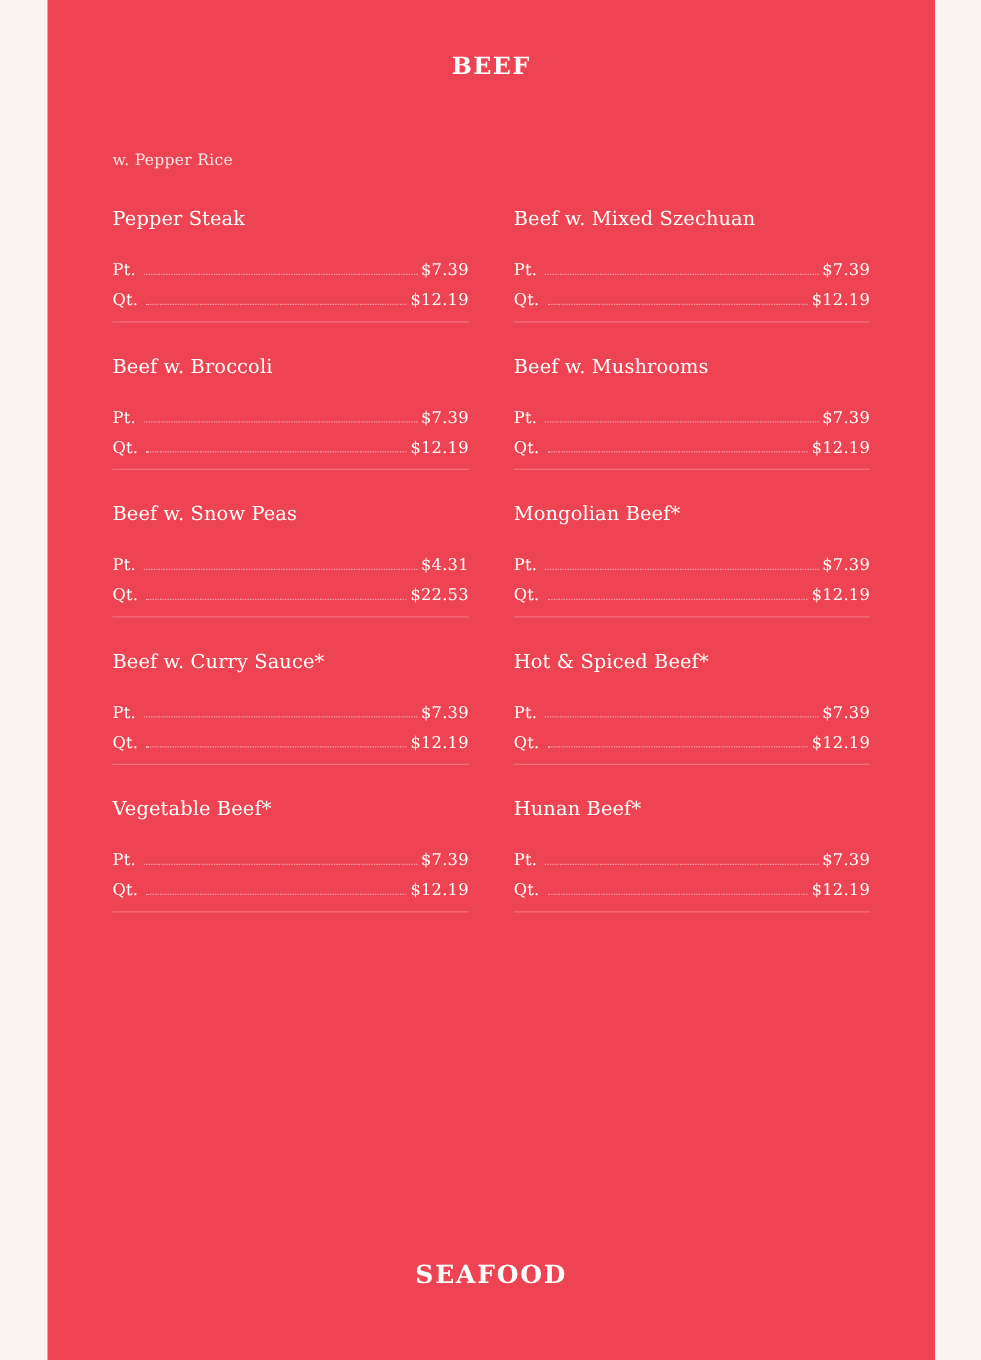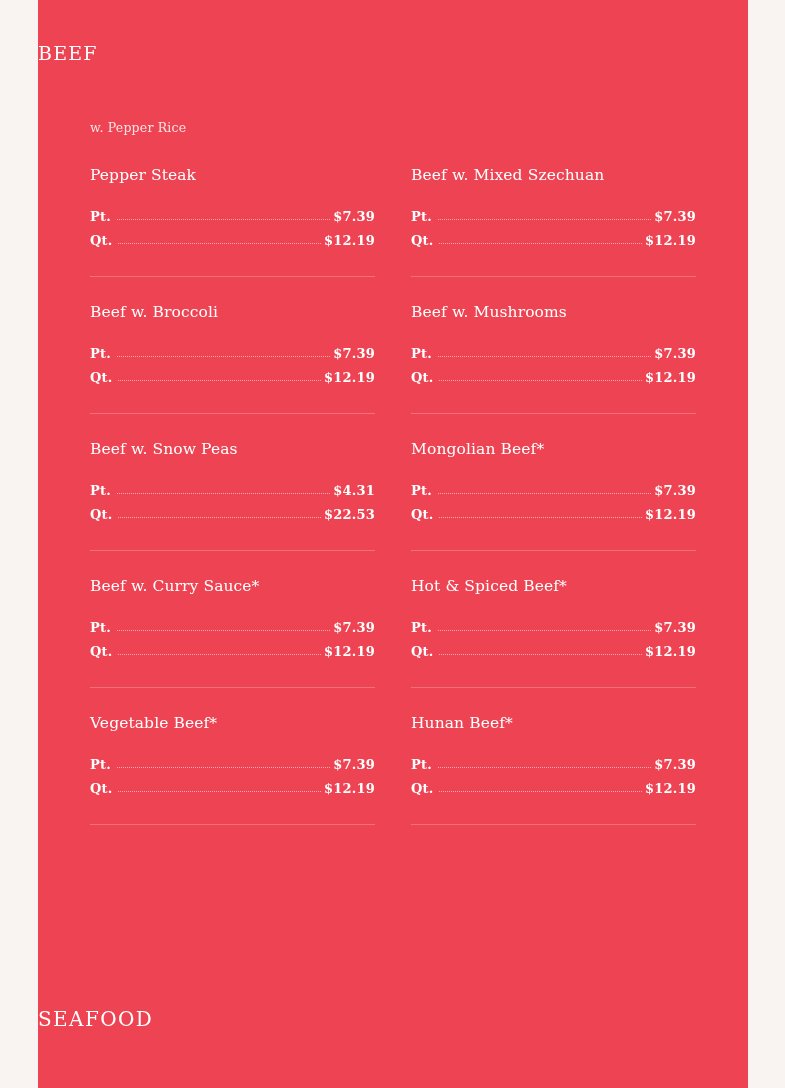--- a/index.html
+++ b/index.html
@@ -23,22 +23,23 @@
     position: absolute;
     left: 38px;
     top: 0;
     width: 710px;
     height: 1088px;
     background: #ee4352;
     color: #ffffff;
     box-sizing: border-box;
   }
   .section-title {
-    font-family: "DejaVu Serif", serif;
-    font-weight: normal;
+    text-align: center;
+    font-family: "DejaVu Serif", serif;
+    font-weight: bold;
     font-size: 19px;
     letter-spacing: 1.2px;
     color: #ffffff;
   }
   .section-title.beef {
     position: absolute;
     top: 42px;
     left: 0;
     right: 0;
   }
@@ -63,21 +64,20 @@
     position: absolute;
     top: 166px;
     left: 52px;
     width: 606px;
     display: grid;
     grid-template-columns: 285px 285px;
     column-gap: 36px;
     row-gap: 0px;
   }
   .item {
-    padding-bottom: 19px;
     border-bottom: 1px solid #f2707c;
     margin-bottom: 26px;
   }
   .item.last {
     border-bottom: 1px solid #f2707c;
   }
   .item-name {
     font-family: "DejaVu Serif", serif;
     font-size: 15.5px;
     font-weight: normal;
@@ -86,21 +86,20 @@
     letter-spacing: 0.1px;
   }
   .price-row {
     display: flex;
     align-items: flex-end;
     font-family: "DejaVu Serif", serif;
     font-size: 13px;
     color: #ffffff;
     margin-bottom: 9px;
     white-space: nowrap;
-    font-weight: bold;
   }
   .price-row .label {
     flex: 0 0 auto;
     letter-spacing: 0.2px;
   }
   .price-row .dots {
     flex: 1 1 auto;
     margin: 0 3px 4px 6px;
     border-bottom: 1.5px dotted #f7a8b0;
     height: 1px;

